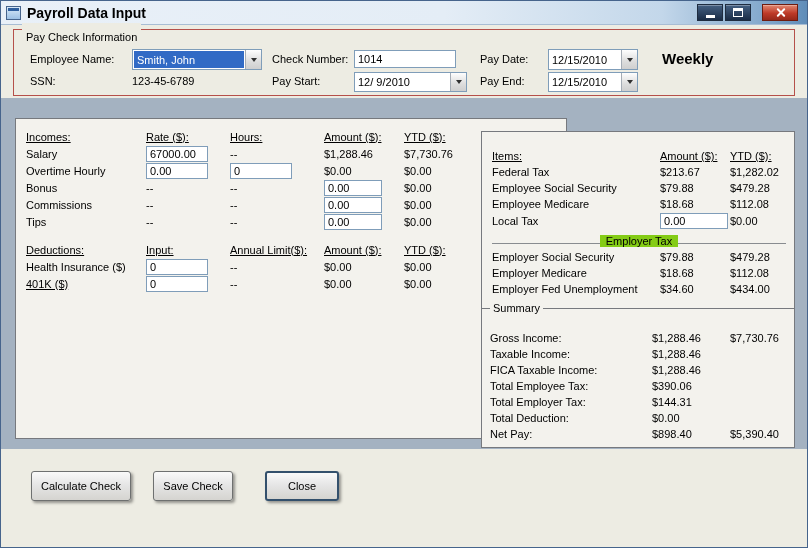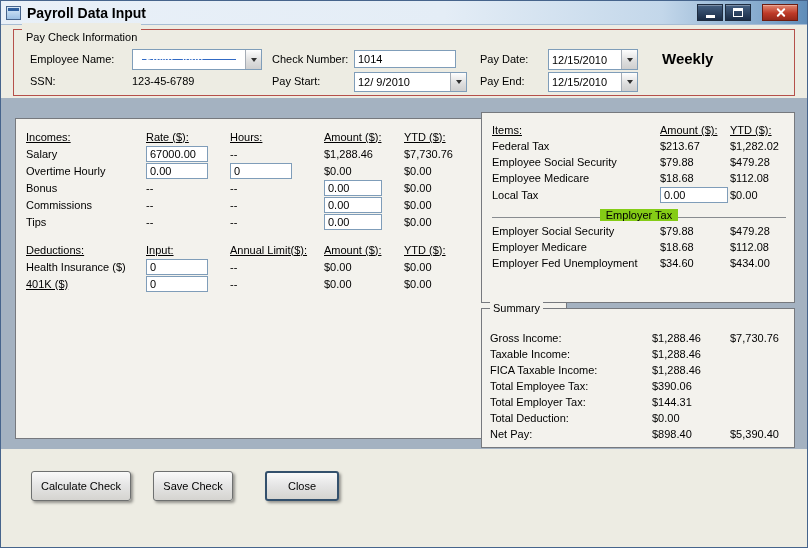--- a/index.html
+++ b/index.html
@@ -28,32 +28,32 @@
   
   .group-red{position:absolute;left:12px;top:28px;width:782px;height:67px;border:1px solid #B5504A}
   .group-label{position:absolute;top:-7px;left:8px;background:#EDECE3;padding:8px 4px;white-space:nowrap}
   .fl{position:absolute;white-space:nowrap}
   .bold-big{font-weight:bold;font-size:15px}
 
   
   .tb{height:18px;border:1px solid #7F9DB9;background:#fff;font-family:inherit;font-size:11px;padding:1px 3px;cursor:text}
   .combo{position:absolute;height:21px;border:1px solid #7F9DB9;background:#fff;display:flex;align-items:stretch}
   .combo-sel{flex:1;display:flex;align-items:center;padding:0 3px;white-space:nowrap;overflow:hidden}
-  .combo.hl .combo-sel{background:#316AC5;color:#fff;margin:9px}
+  .combo.hl .combo-sel{background:#316AC5;color:#fff;margin:1px}
   .combo-btn{width:16px;background:linear-gradient(#FEFEFE,#DDDDDD 60%,#CFCFCF);border-left:1px solid #A5ACB5;display:flex;align-items:center;justify-content:center}
   .tri{width:0;height:0;border-left:3px solid transparent;border-right:3px solid transparent;border-top:4px solid #303030}
 
   
   .band{position:absolute;left:0;top:97px;width:808px;height:351px;background:#A4B2C1}
   .band-label{position:absolute;top:20px;color:#E4E8EC;white-space:nowrap}
 
   
   .panel{position:absolute;background:#F3F2ED;border:1px solid #76797E}
   .left-panel{left:14px;top:117px;width:552px;height:321px;padding:9px 0 0 10px}
-  .taxes-panel{left:480px;top:111px;width:314px;height:191px;padding:9px 0 0 10px}
+  .taxes-panel{left:480px;top:130px;width:314px;height:191px;padding:16px 0 0 10px}
   .summary-panel{left:480px;top:307px;width:314px;height:140px;padding:21px 0 8px 8px}
   .summary-label{position:absolute;top:-7px;left:8px;background:#F3F2ED;padding:0 3px;white-space:nowrap}
 
   .grid-l{display:grid;grid-template-columns:120px 84px 94px 80px auto;align-items:center;height:17px}
   .grid-t{display:grid;grid-template-columns:168px 70px auto;align-items:center;height:16px}
   .grid-s{display:grid;grid-template-columns:162px 78px auto;align-items:center;height:16px}
   .grid-l>*,.grid-t>*,.grid-s>*{justify-self:start;white-space:nowrap}
   .grid-l .tb,.grid-t .tb{height:16px;padding:0 3px}
   .u{text-decoration:underline}
   .w62{width:62px}.w58{width:58px}.w68{width:68px}

